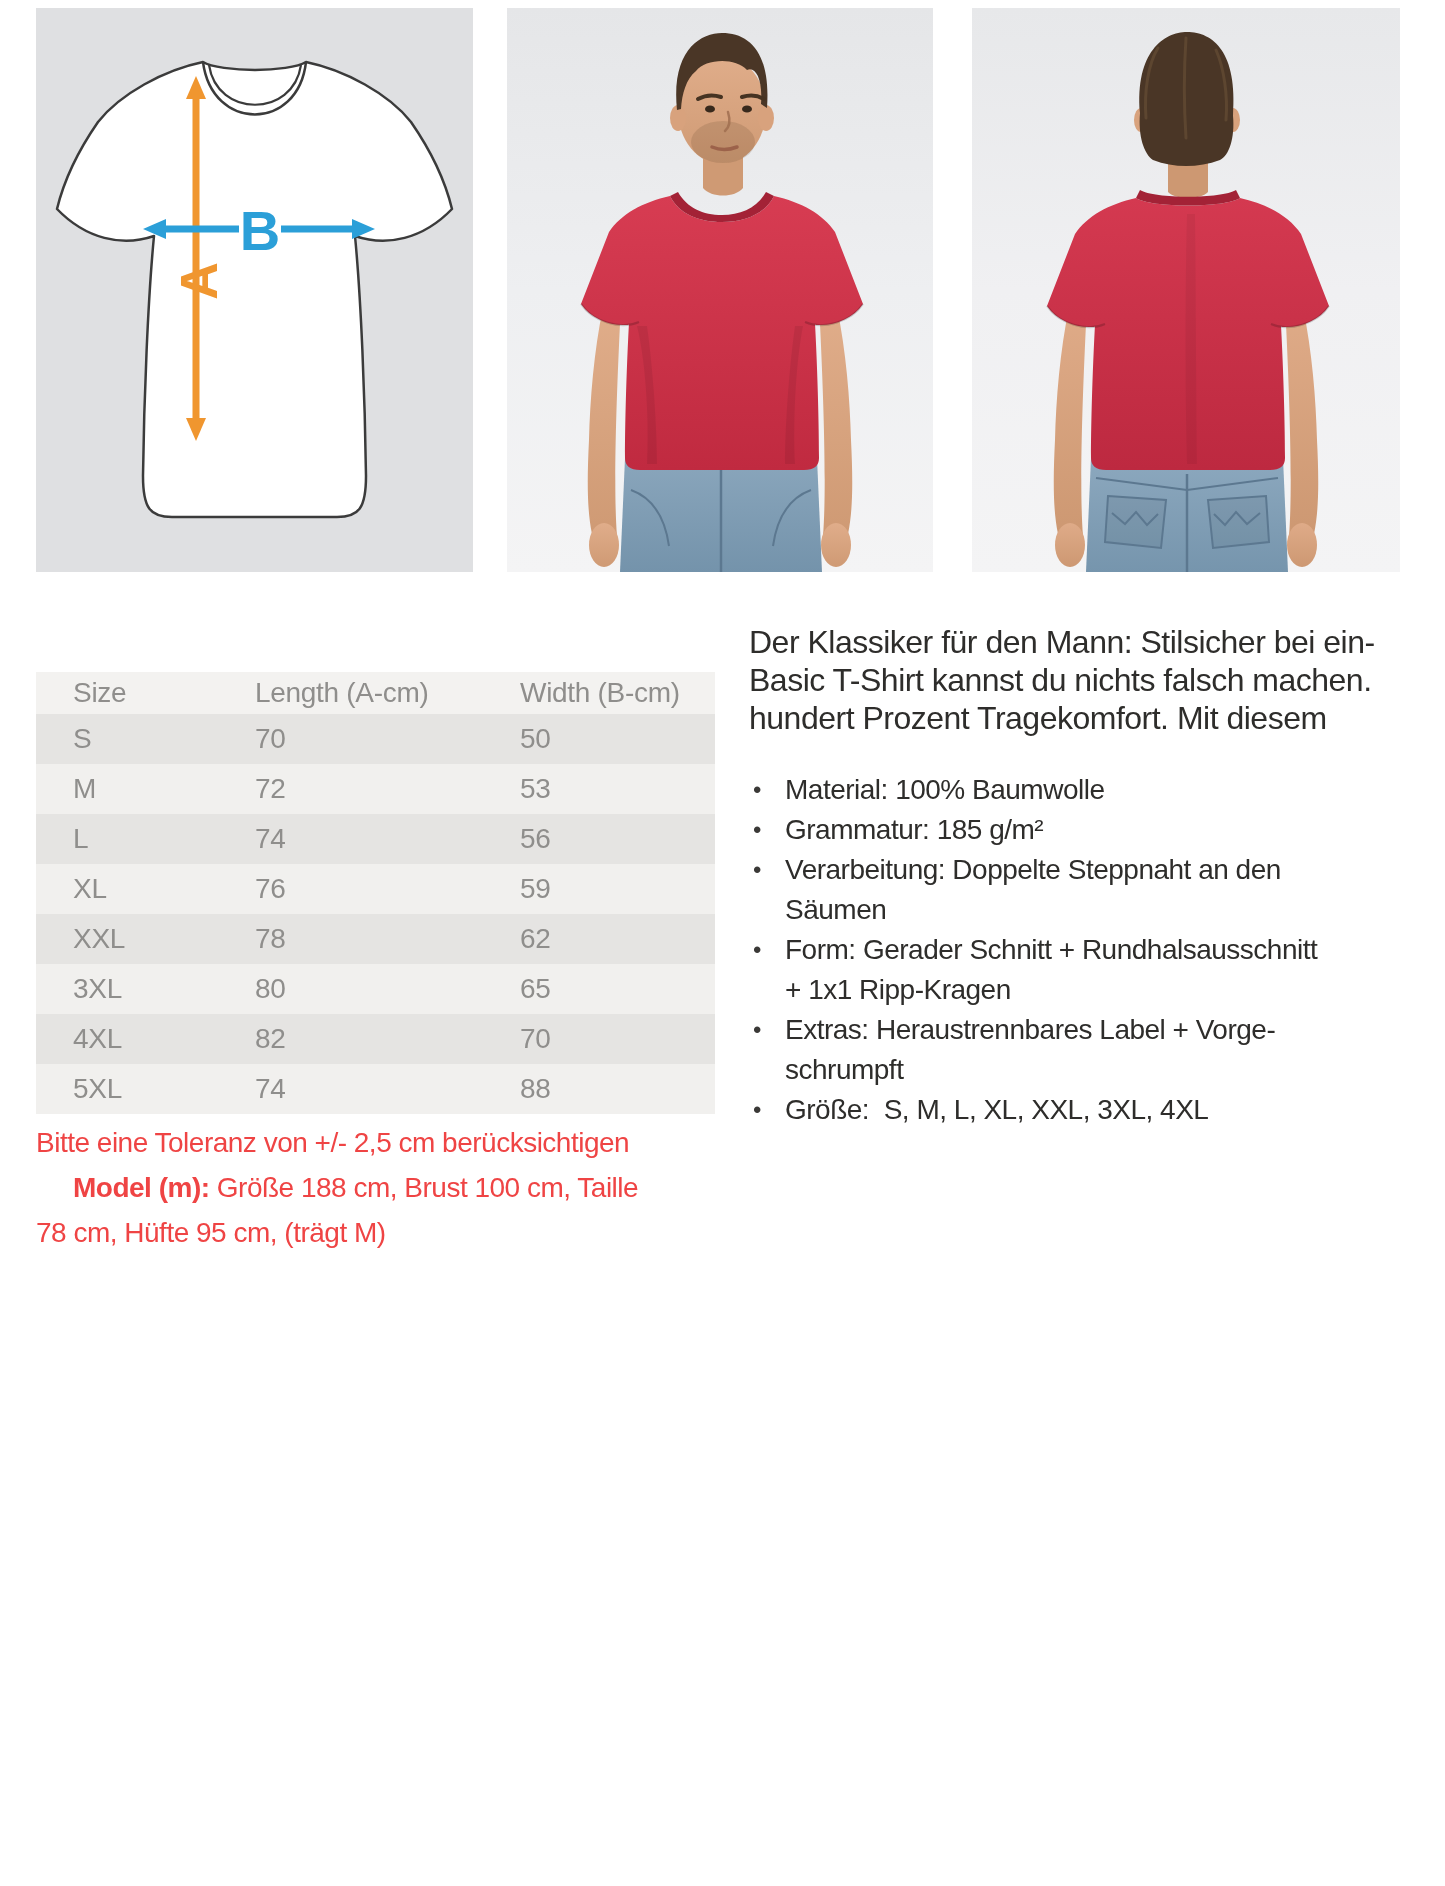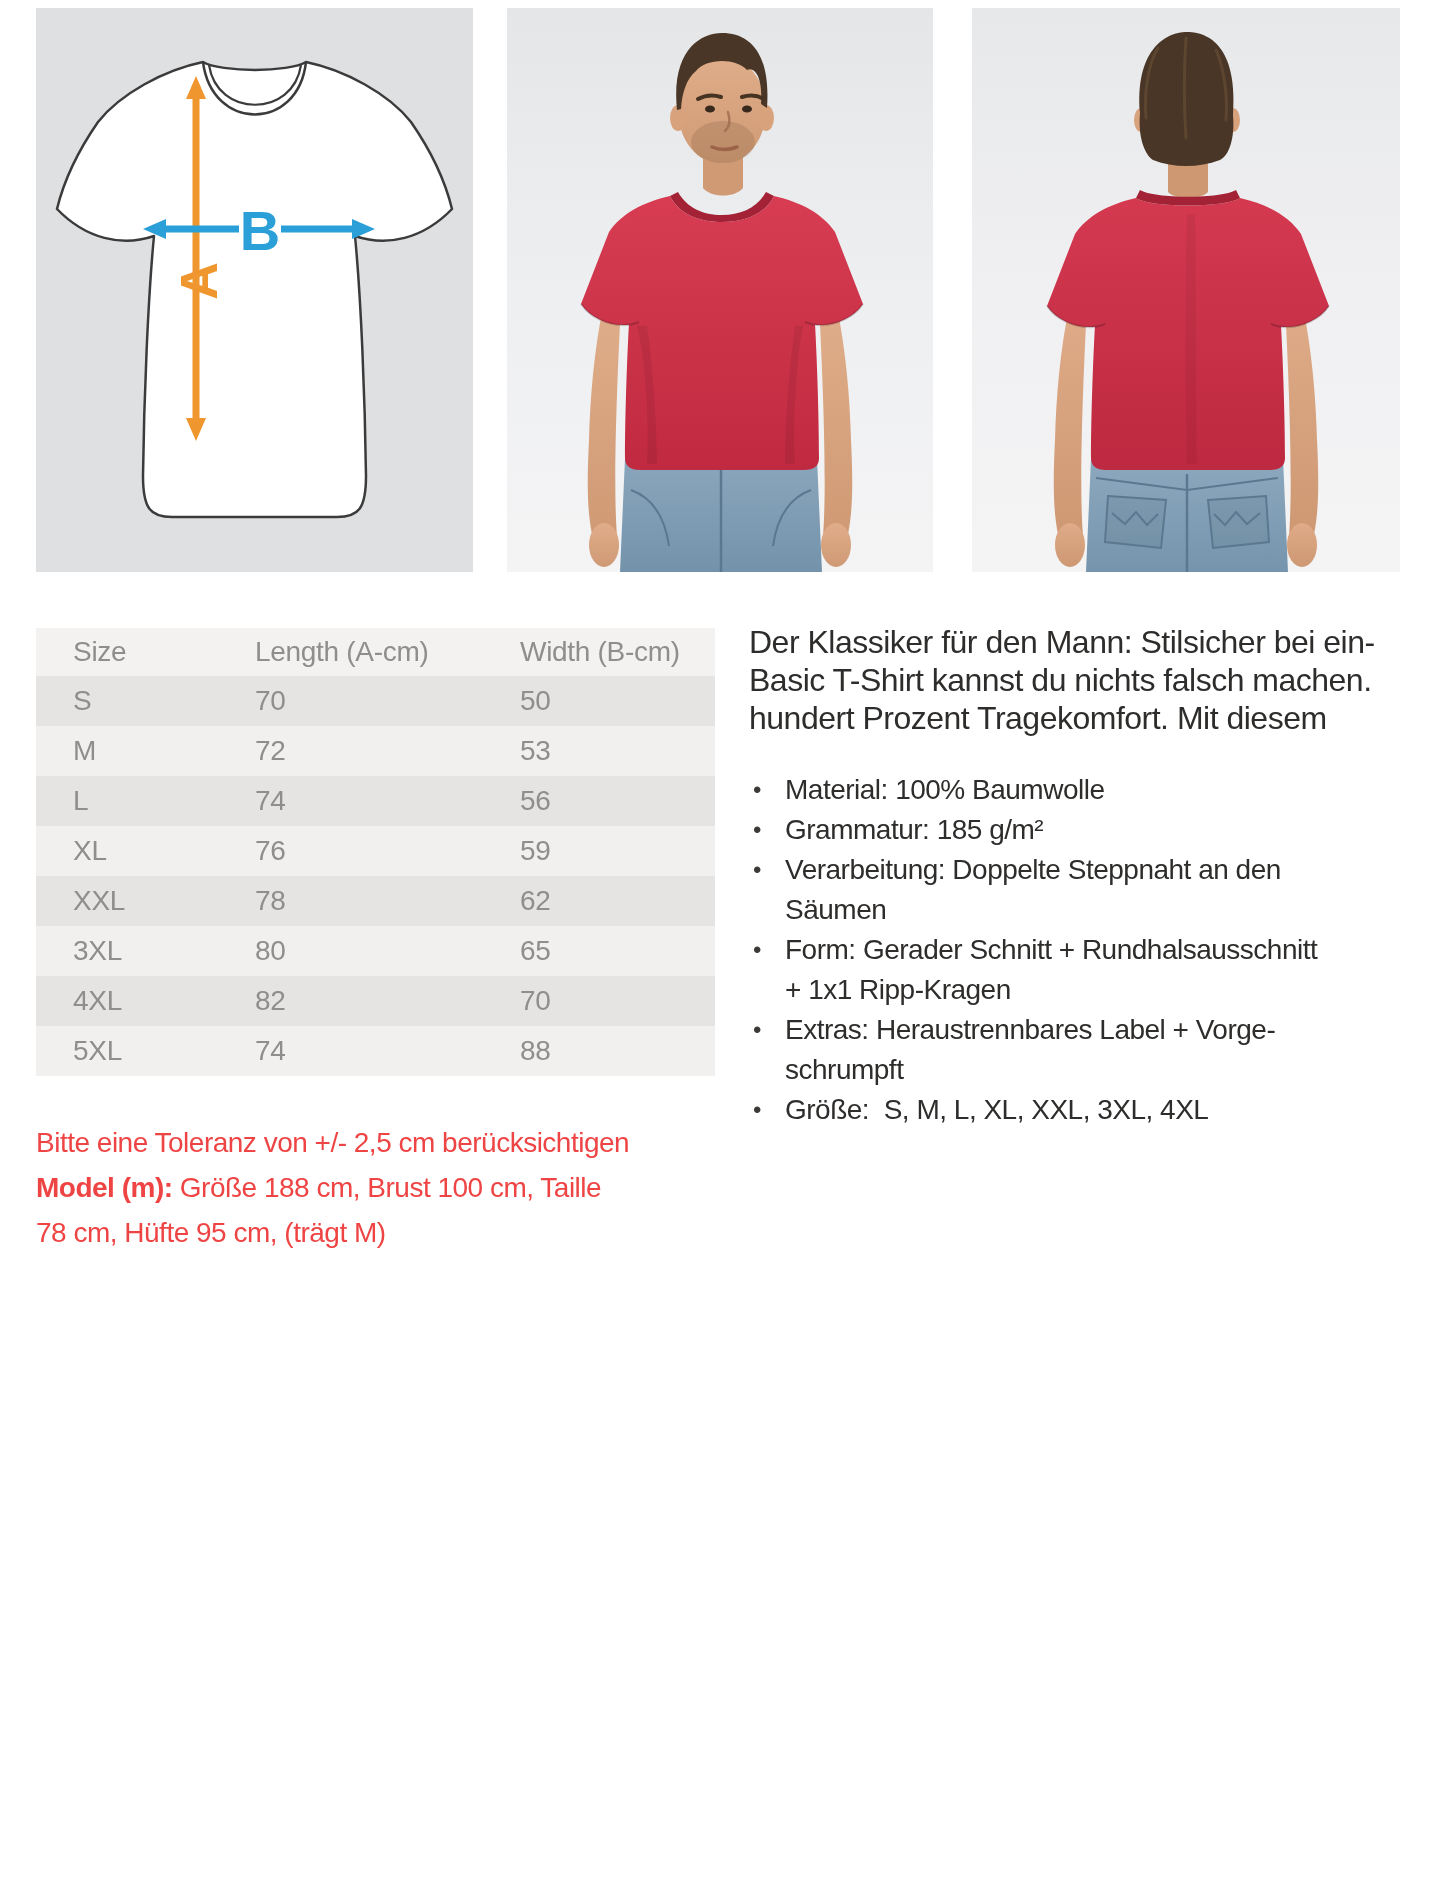--- a/index.html
+++ b/index.html
@@ -8,42 +8,42 @@
 
   
   .panel{position:absolute;top:8px;height:564px;}
   .panel svg{display:block;}
   .diagram{left:36px;width:437px;background:#dfe0e2;}
   .photo-front{left:507px;width:426px;}
   .photo-back{left:972px;width:428px;}
 
   
   .size-table{position:absolute;left:36px;top:628px;width:679px;font-size:28px;color:#8f8e8c;letter-spacing:-0.3px;}
-  .thead{position:relative;height:48px;background:#f3f2f0;}
+  .thead{position:relative;height:42px;background:#f3f2f0;margin-top:44px;}
   .trow{position:relative;height:50px;}
   .trow.dark{background:#e5e4e2;}
   .trow.light{background:#f1f0ee;}
   .size-table span{position:absolute;top:50%;transform:translateY(-50%);white-space:pre;}
   .size-table .c1{left:37px;}
   .size-table .c2{left:219px;}
   .size-table .c3{left:484px;}
 
   
   .desc{position:absolute;left:749px;top:623px;width:690px;color:#2e2d2b;}
   .intro{font-size:32px;line-height:38px;letter-spacing:-0.5px;}
   .intro div{white-space:pre;}
   .bullets{position:absolute;left:0;top:147px;margin:0;padding:0;list-style:none;font-size:28px;line-height:40px;letter-spacing:-0.5px;}
   .bullets li{position:relative;padding-left:36px;}
   .bullets .dot{position:absolute;left:4px;top:0;font-size:24px;color:#3a3937;}
   .bullets .bline{white-space:pre;}
 
   
   .notes{position:absolute;left:36px;top:1120px;font-size:28px;line-height:45px;color:#ef4444;letter-spacing:-0.5px;}
   .notes div{white-space:pre;}
-  .notes b{font-weight:bold;}
+  .notes b{font-weight:bold;margin-left:37px;}
 </style>
 </head>
 <body>
 
 <div class="canvas">
 
   <div class="panel diagram">
     <svg width="437" height="564" viewBox="0 0 437 564">
 
       <path d="M 167,54

